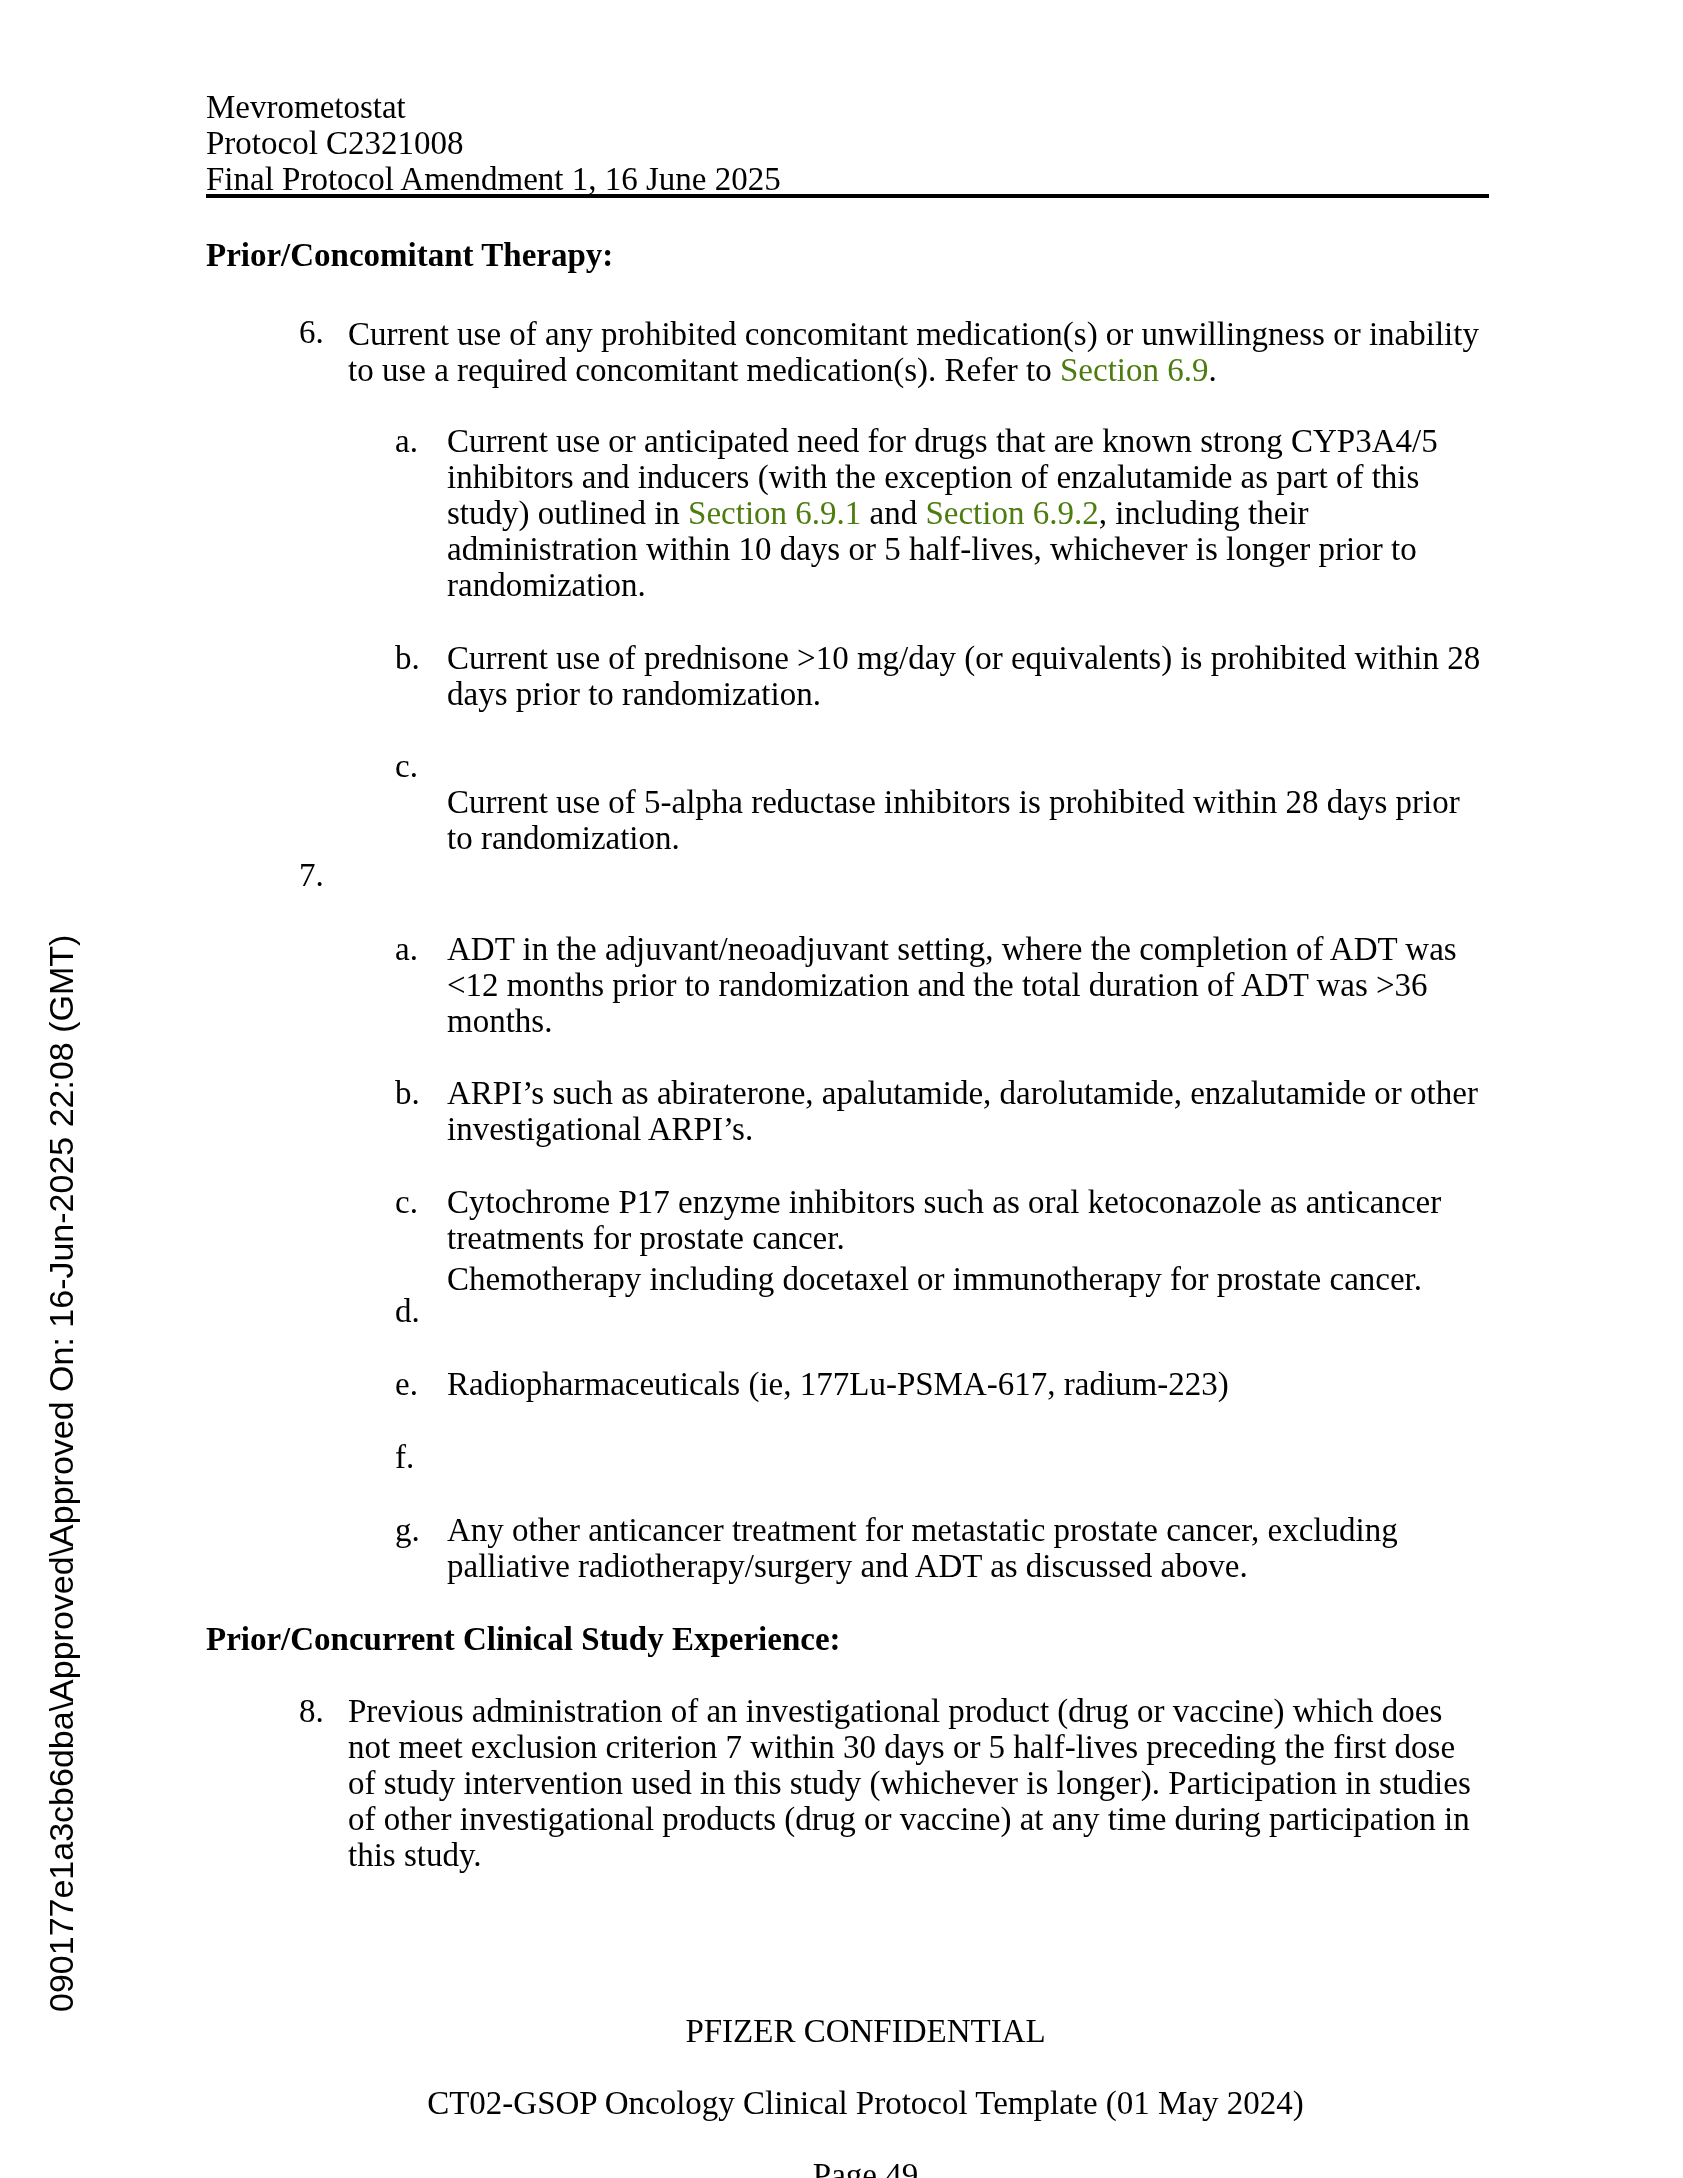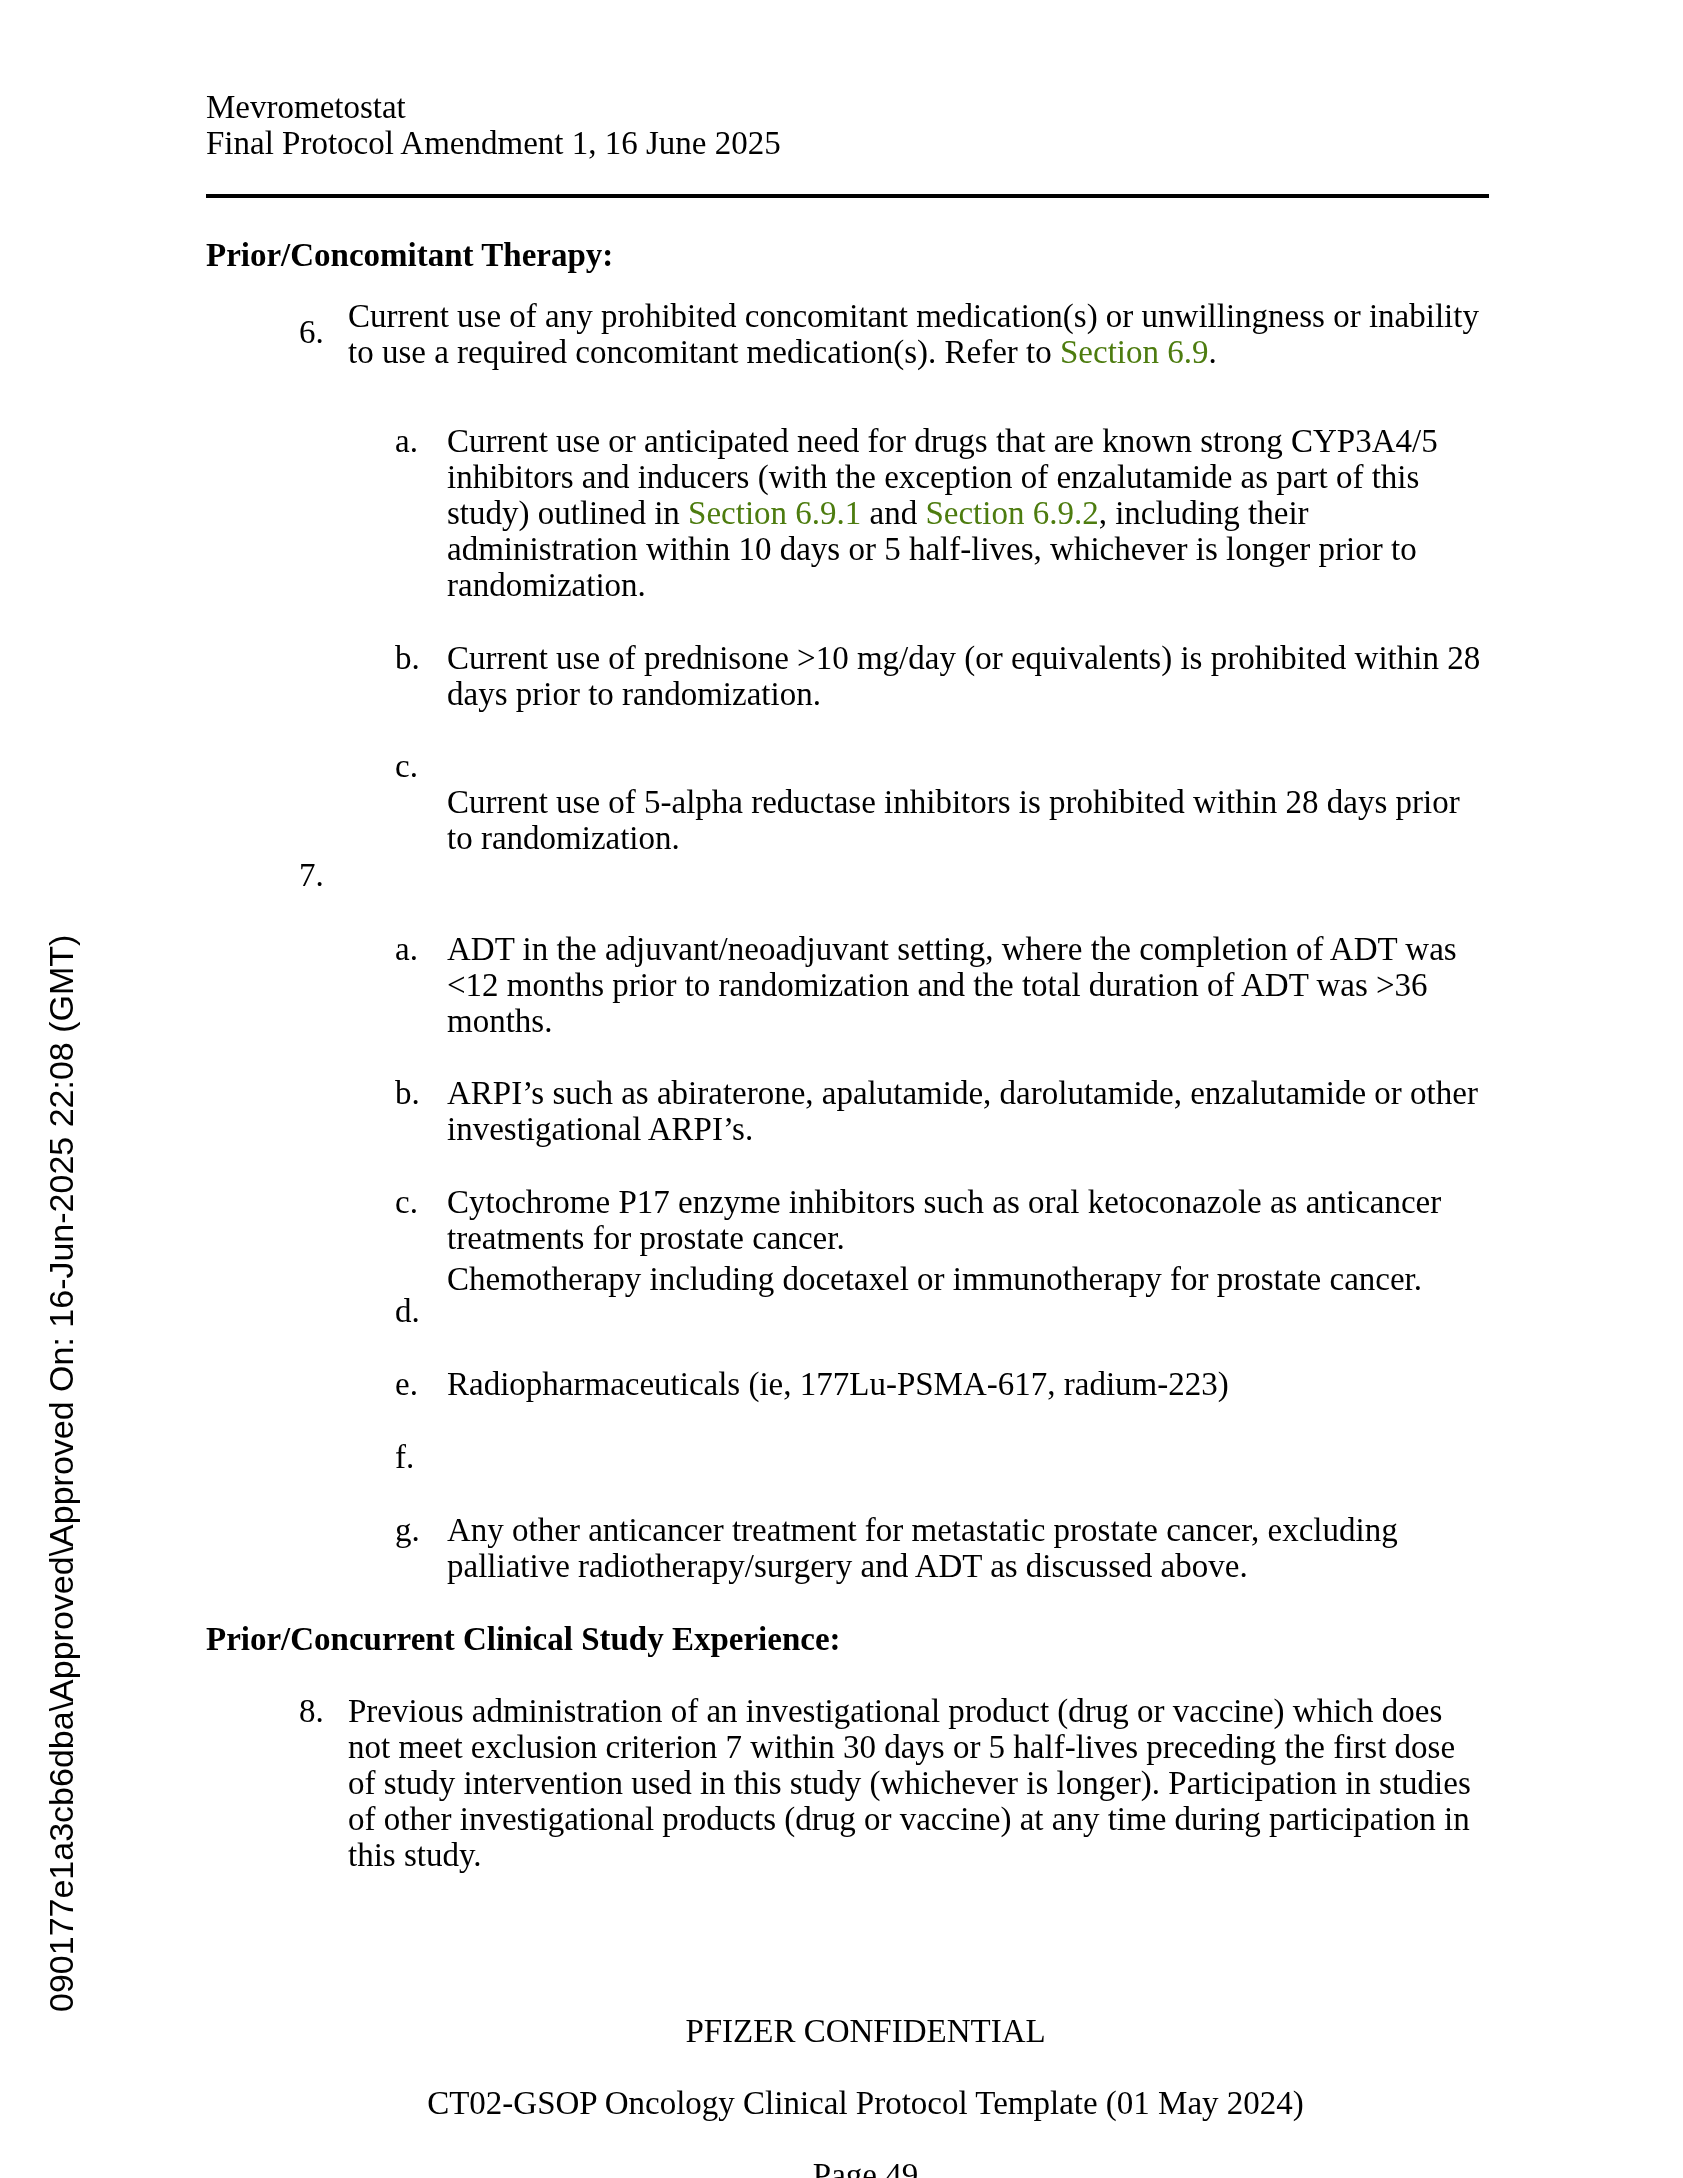--- a/index.html
+++ b/index.html
@@ -38,28 +38,29 @@
 </style>
 </head>
 <body>
 
 <div id="page">
 
   <div class="watermark">090177e1a3cb6dba\Approved\Approved On: 16-Jun-2025 22:08 (GMT)</div>
 
   <div class="abs" style="left:206px;top:89px;">
     <div>Mevrometostat</div>
+    <div>Protocol C2321008</div>
     <div>Final Protocol Amendment 1, 16 June 2025</div>
   </div>
   <div class="rule" style="left:206px;top:194px;width:1283px;height:4px;"></div>
 
   <div class="abs bold" style="left:206px;top:237px;">Prior/Concomitant Therapy:</div>
 
   <div class="abs" style="left:299px;top:314px;">6.</div>
-  <div class="abs pre" style="left:348px;top:298px;width:1144px;"><span>Current use of any prohibited concomitant medication(s) or unwillingness or inability
+  <div class="abs pre" style="left:348px;top:316px;width:1144px;"><span>Current use of any prohibited concomitant medication(s) or unwillingness or inability
 to use a required concomitant medication(s). Refer to </span><a class="doclink">Section 6.9</a><span>.</span></div>
 
   <div class="abs" style="left:395px;top:423px;">a.</div>
   <div class="abs pre" style="left:447px;top:423px;width:1045px;"><span>Current use or anticipated need for drugs that are known strong CYP3A4/5
 inhibitors and inducers (with the exception of enzalutamide as part of this
 study) outlined in </span><a class="doclink">Section 6.9.1</a><span> and </span><a class="doclink">Section 6.9.2</a><span>, including their
 administration within 10 days or 5 half-lives, whichever is longer prior to
 randomization.</span></div>
 
   <div class="abs" style="left:395px;top:640px;">b.</div>

